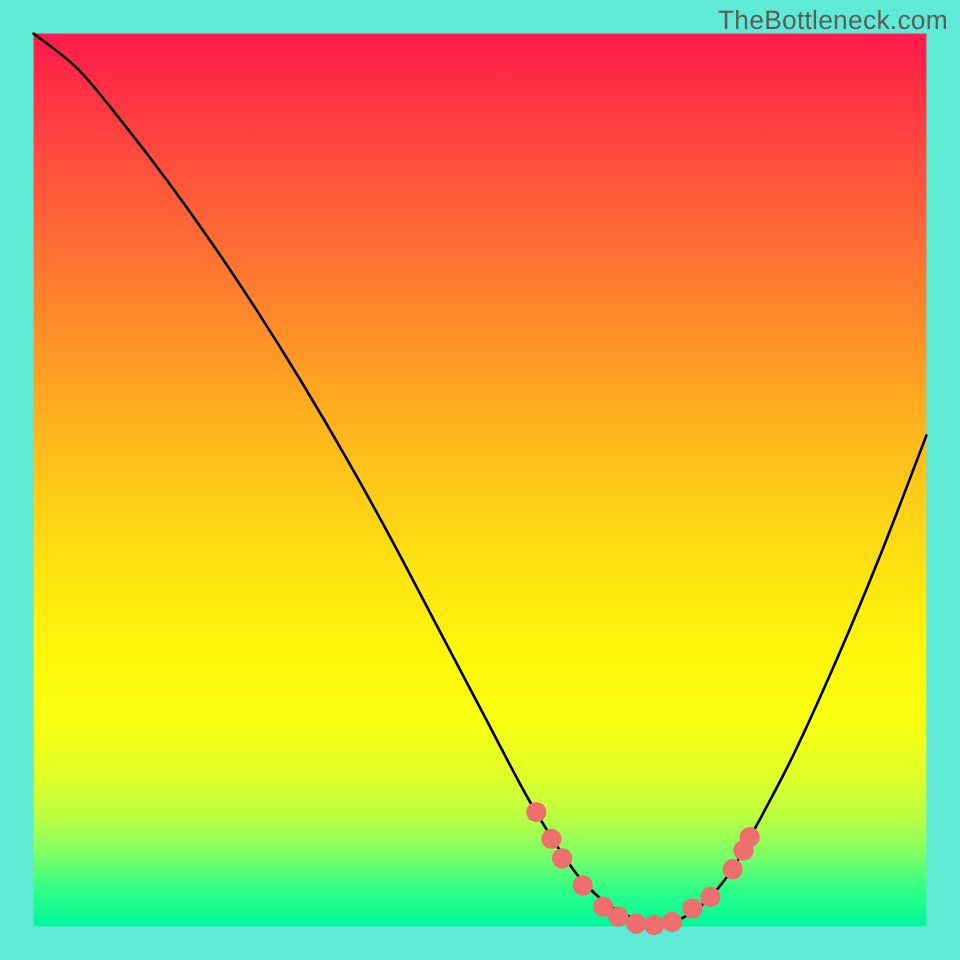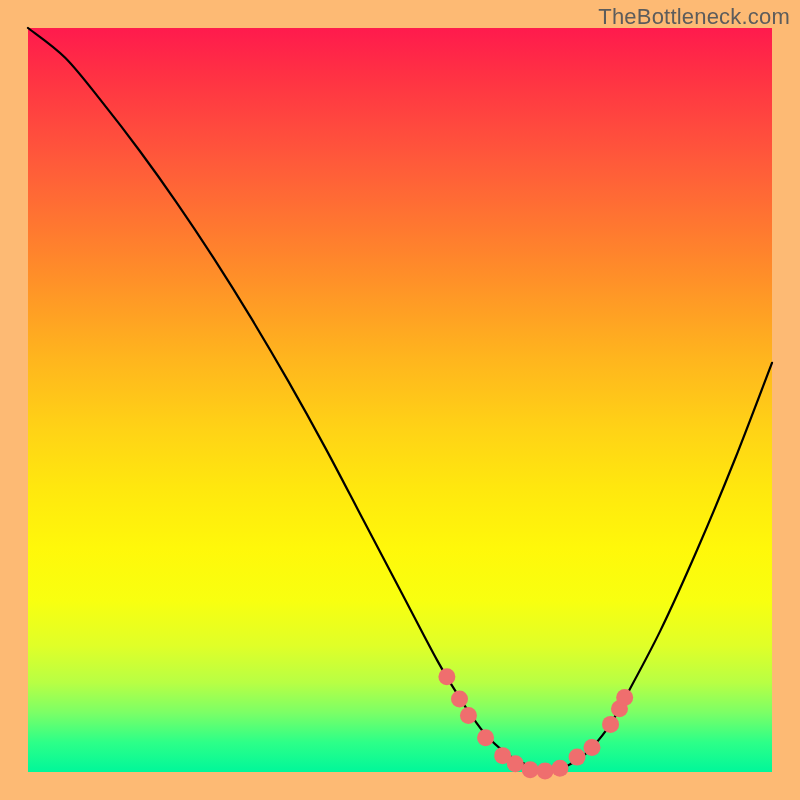--- a/index.html
+++ b/index.html
@@ -10,21 +10,21 @@
     background: #000;
     overflow: hidden;
     font-family: Arial, Helvetica, sans-serif;
   }
   .frame {
     position: absolute;
     top: 0;
     left: 0;
     width: 800px;
     height: 800px;
-    background: #fdba74;
+    background: #5eead4;
   }
   .plot-area {
     position: absolute;
     top: 28px;
     left: 28px;
     width: 744px;
     height: 744px;
     background: linear-gradient(to bottom,
       #ff1a4d 0%,
       #ff3044 6%,

